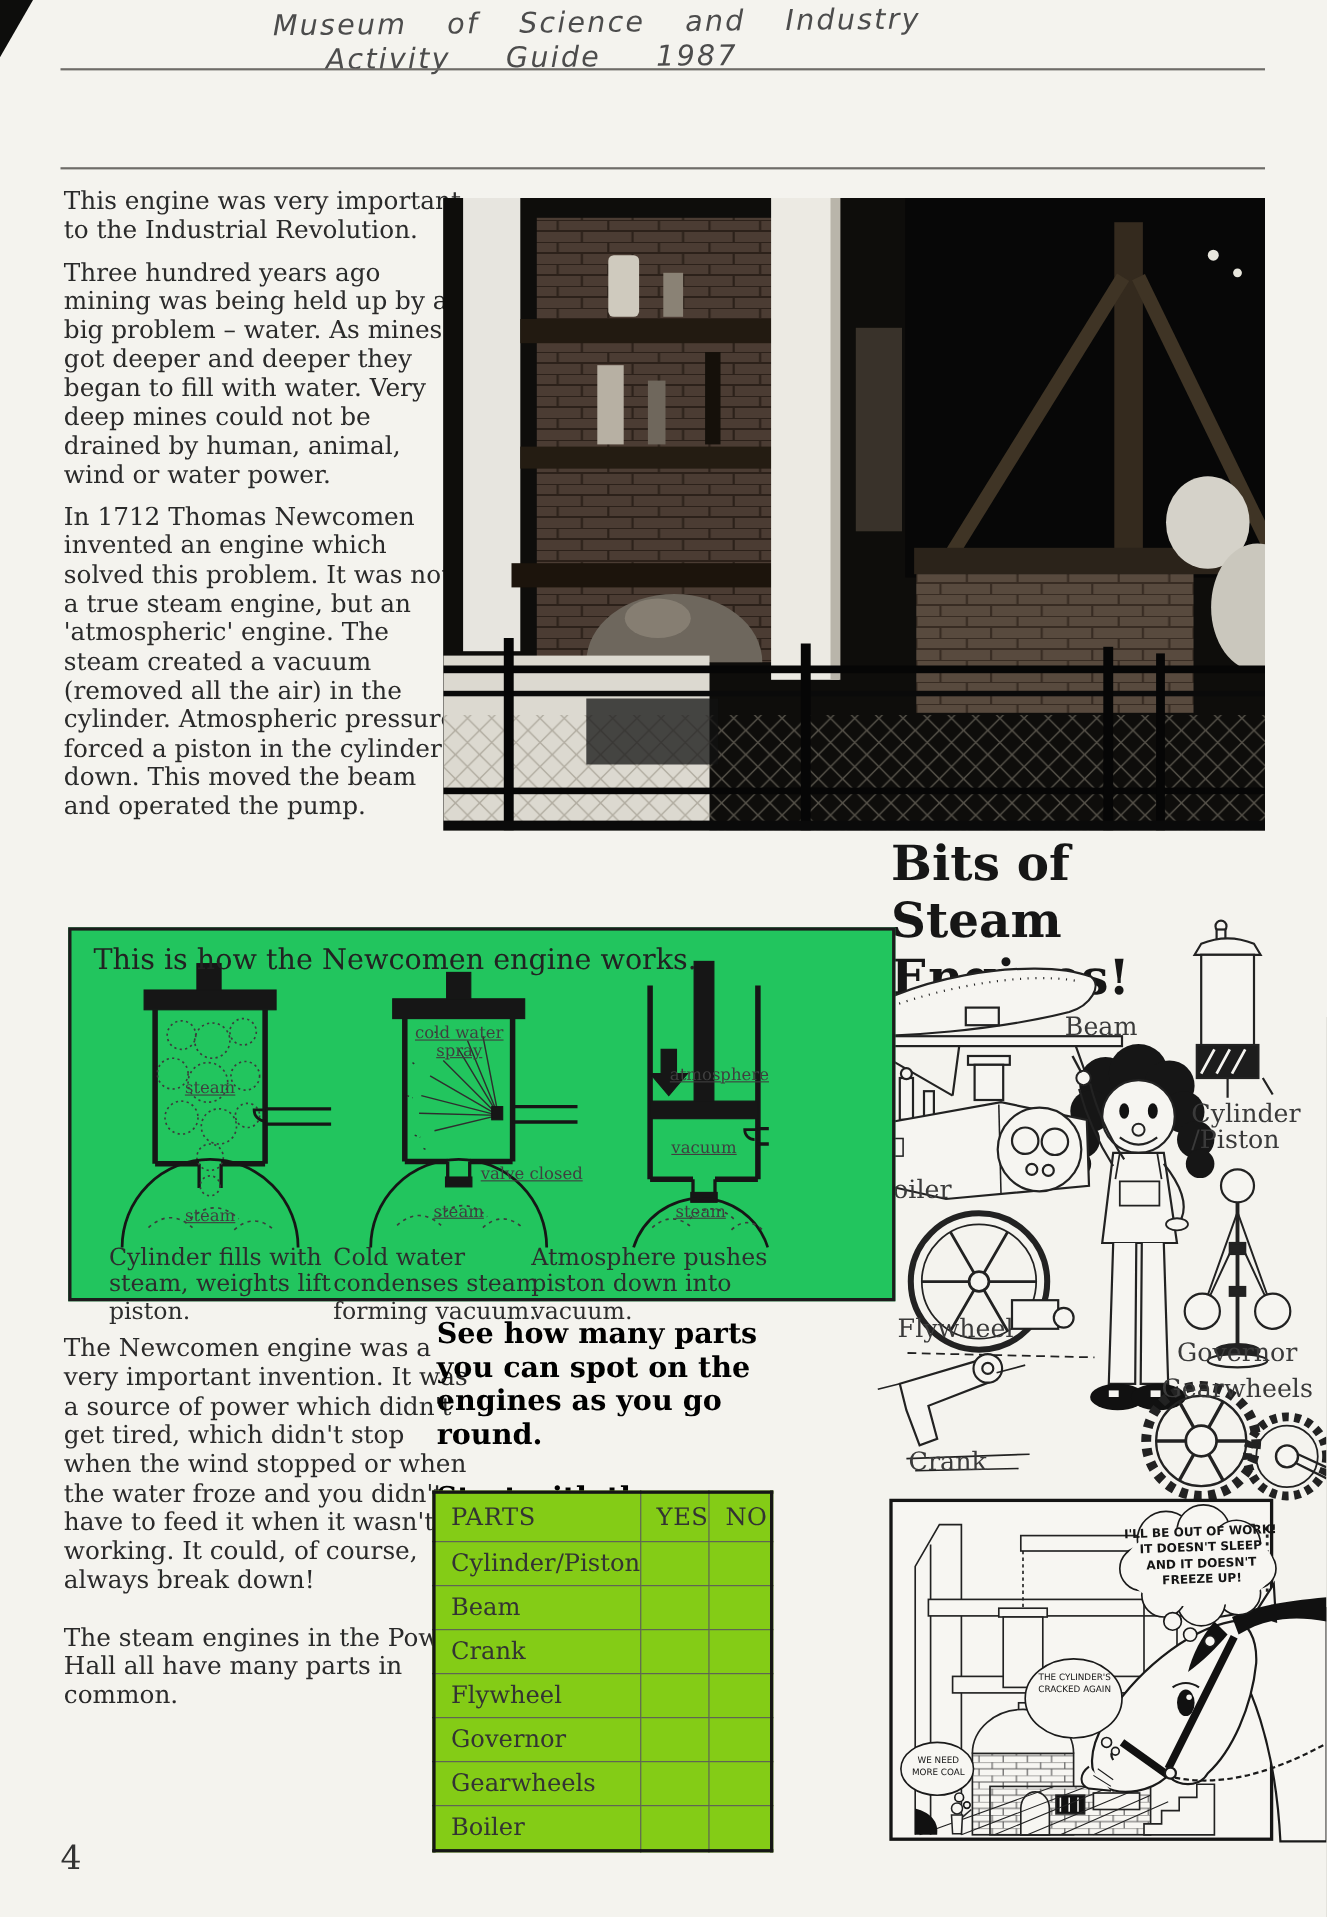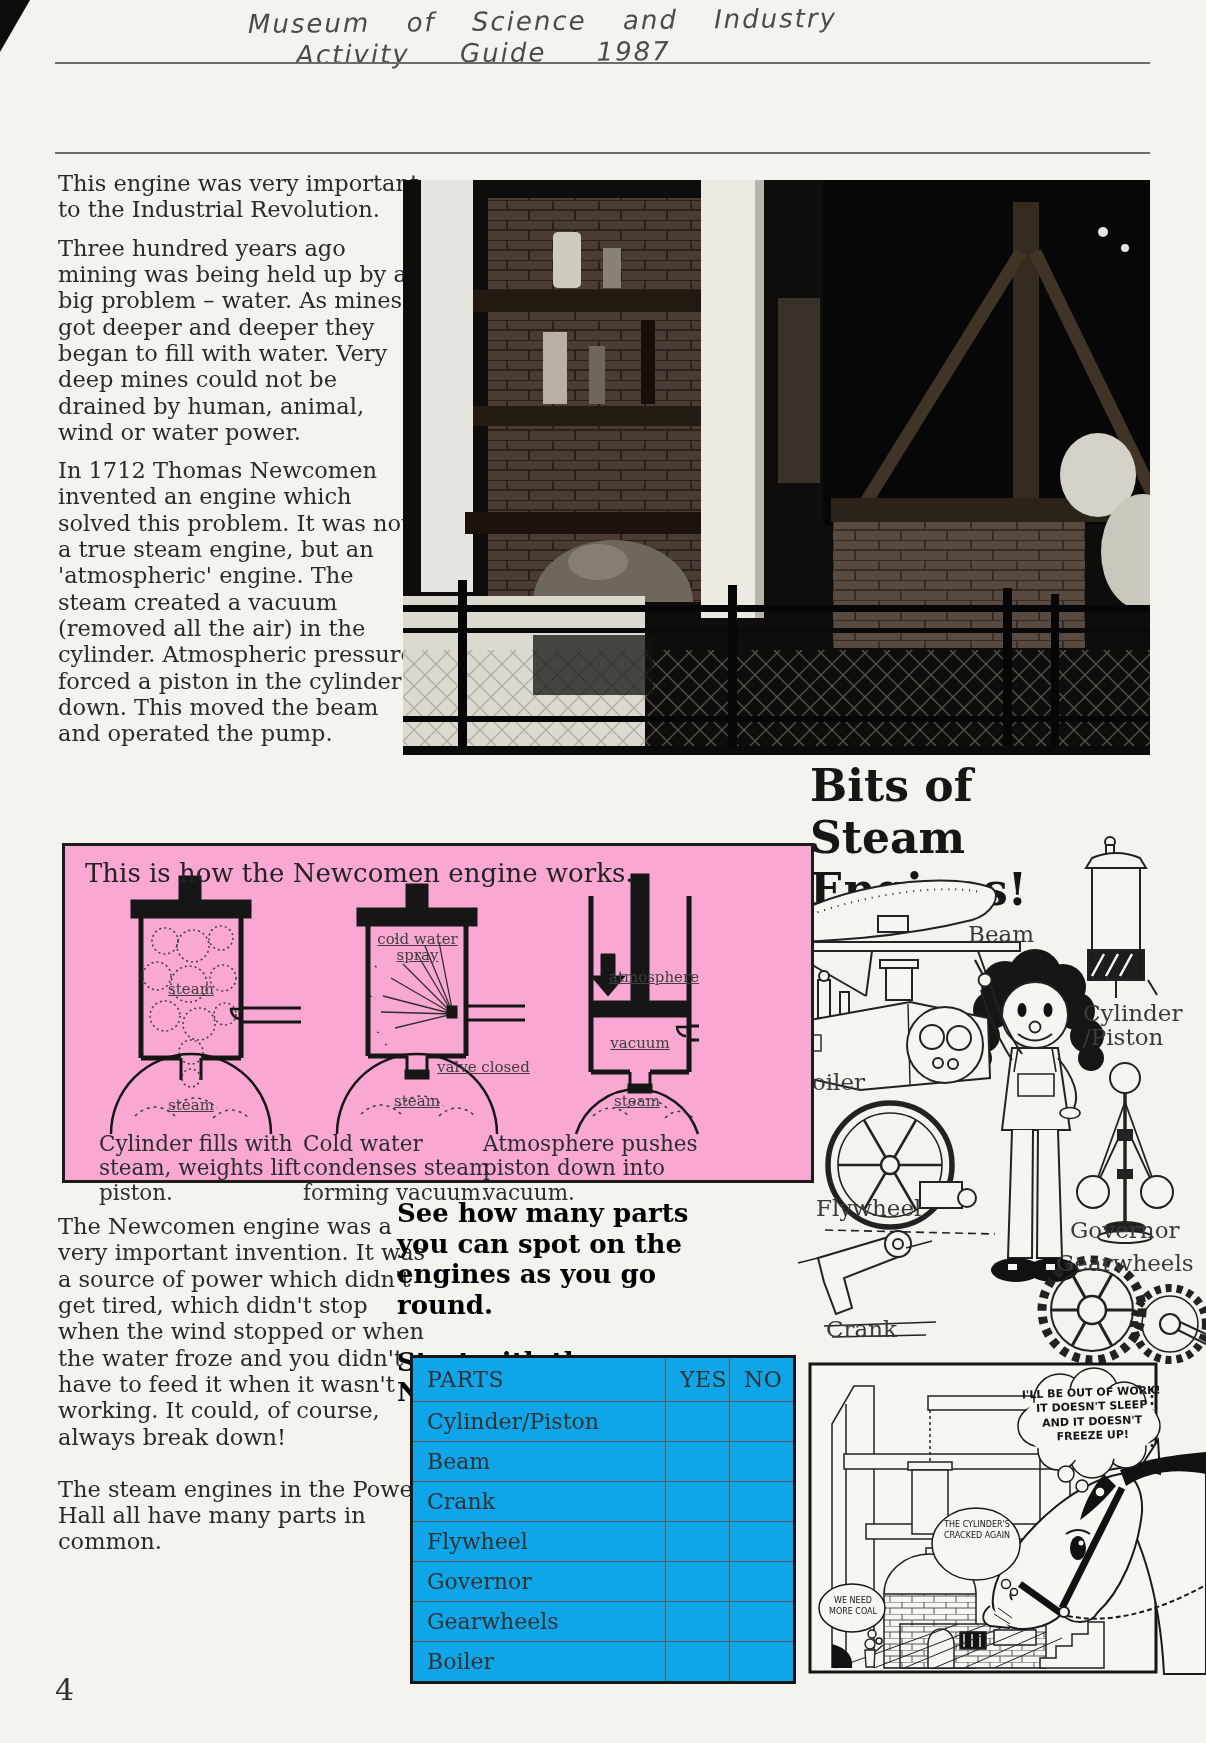--- a/index.html
+++ b/index.html
@@ -34,30 +34,30 @@
   .bits .lbl{position:absolute;font-size:23px;color:#3a3a3a;line-height:1.05;}
   .lbl-beam{left:228px;top:92px;}
   .lbl-cyl{left:343px;top:171px;width:104px;}
   .lbl-boiler{left:55px;top:240px;}
   .lbl-fly{left:76px;top:366px;}
   .lbl-gov{left:330px;top:388px;}
   .lbl-gear{left:316px;top:421px;}
   .lbl-crank{left:86px;top:487px;}
   
   .diagram-box{left:62px;top:843px;width:752px;height:340px;border:3px solid #1c1c1c;
-               box-sizing:border-box;background:#f9a8d4;}
+               box-sizing:border-box;background:#22c55e;}
   .diagram-box svg{position:absolute;left:0;top:0;}
   .dtitle{position:absolute;left:20px;top:12px;font-size:26px;color:#222;}
   .dlabel{position:absolute;font-size:15px;color:#3f3f3f;text-align:center;line-height:1.05;text-decoration:underline;}
   .dcap{position:absolute;font-size:21.5px;color:#2d2d2d;line-height:1.13;}
   
   .activity{left:397px;top:1198px;width:348px;}
   .activity h3{margin:0 0 26px 0;font-size:26px;line-height:1.18;color:#000000;font-weight:700;}
-  table.parts{position:absolute;left:410px;top:1355px;width:386px;border-collapse:collapse;
-              border:3px solid #161616;background:#0ea5e9;}
+  table.parts{position:absolute;left:393px;top:1355px;width:310px;border-collapse:collapse;
+              border:3px solid #161616;background:#84cc16;}
   table.parts td,table.parts th{border:1px solid #5b5b5b;font-weight:400;text-align:left;
               font-size:22px;color:#333;padding:0 0 0 14px;height:39px;}
   table.parts th{height:43px;letter-spacing:.5px;}
   td.chk,th.chk{width:49px;padding:0;text-align:center;}
   
   .cartoon{left:808px;top:1362px;width:398px;height:312px;}
   .cartoon svg{position:absolute;left:0;top:0;overflow:visible;}
   .bubble{position:absolute;font-family:"DejaVu Sans",sans-serif;color:#151515;
           text-align:center;}
   .thought{left:214px;top:24px;width:140px;font-size:11px;font-weight:600;line-height:1.3;

